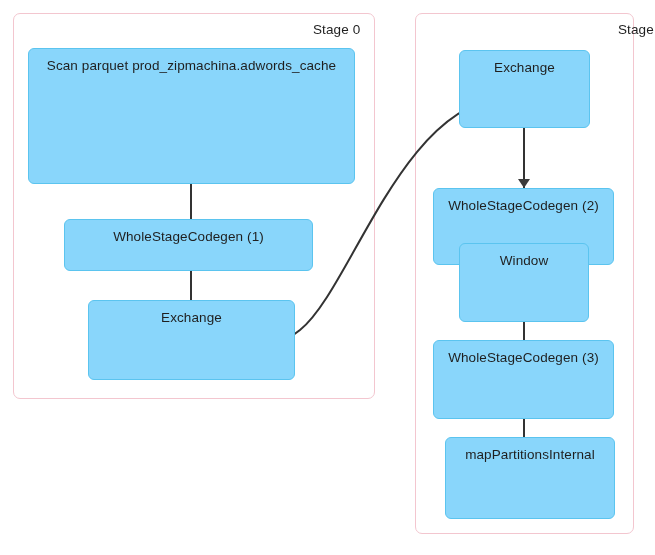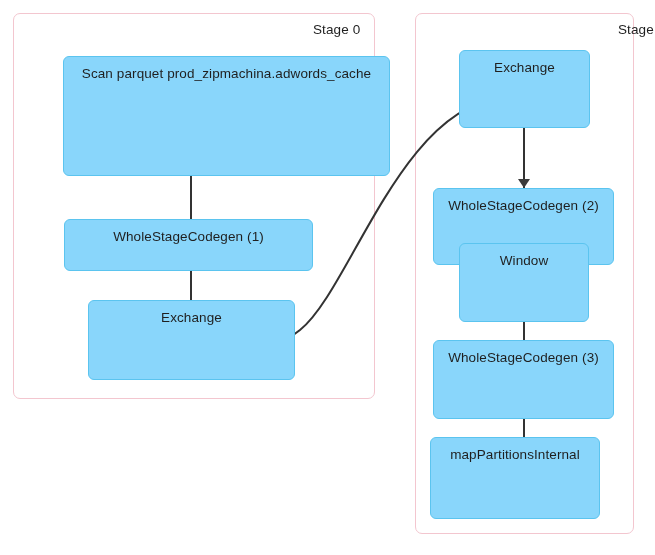--- a/index.html
+++ b/index.html
@@ -113,39 +113,39 @@
       <polygon points="518,369 530,369 524,378" class="edge-arrow"></polygon>
       <circle cx="524" cy="292" r="6" class="edge-dot"></circle>
       <circle cx="524" cy="390" r="6" class="edge-dot"></circle>
       <path d="M 524 390 L 524 477" class="edge-path"></path>
       <polygon points="518,468 530,468 524,477" class="edge-arrow"></polygon>
       <circle cx="524" cy="390" r="6" class="edge-dot"></circle>
       <circle cx="524" cy="489" r="6" class="edge-dot"></circle>
     </svg>
 
   <div id="nodes">
-      <div class="node" style="left: 28px; top: 56px; width: 327px; height: 120px; margin-left: 35px;">
+      <div class="node" style="left: 28px; top: 48px; width: 327px; height: 136px;">
         <div class="node-label">Scan parquet prod_zipmachina.adwords_cache</div>
       </div>
       <div class="node" style="left: 64px; top: 204px; width: 249px; height: 52px; margin-top: 15px;">
         <div class="node-label">WholeStageCodegen (1)</div>
       </div>
       <div class="node" style="left: 88px; top: 300px; width: 207px; height: 80px;">
         <div class="node-label">Exchange</div>
       </div>
       <div class="node" style="left: 459px; top: 50px; width: 131px; height: 78px;">
         <div class="node-label">Exchange</div>
       </div>
       <div class="node" style="left: 433px; top: 147px; width: 181px; height: 77px; margin-top: 41px;">
         <div class="node-label">WholeStageCodegen (2)</div>
       </div>
       <div class="node" style="left: 459px; top: 243px; width: 130px; height: 79px;">
         <div class="node-label">Window</div>
       </div>
       <div class="node" style="left: 433px; top: 340px; width: 181px; height: 79px;">
         <div class="node-label">WholeStageCodegen (3)</div>
       </div>
-      <div class="node" style="left: 430px; top: 437px; width: 170px; height: 82px;">
+      <div class="node" style="left: 445px; top: 437px; width: 170px; height: 82px;">
         <div class="node-label">mapPartitionsInternal</div>
       </div>
     </div>
 
 </div>
 
 </body></html>

